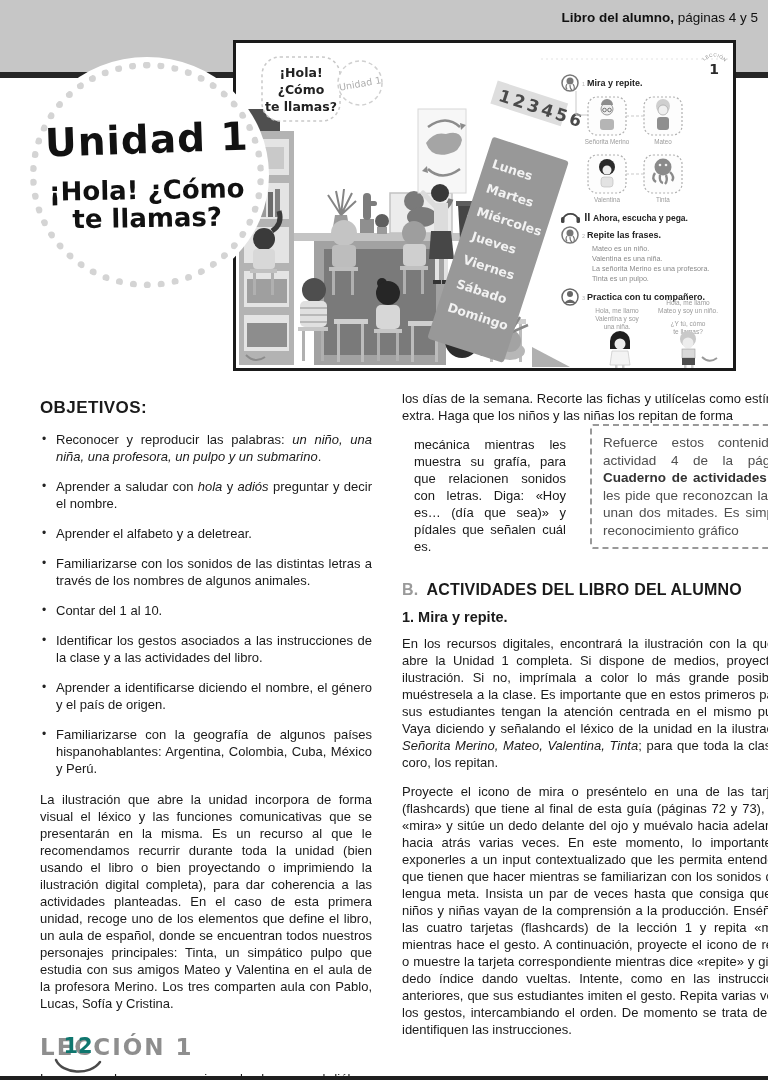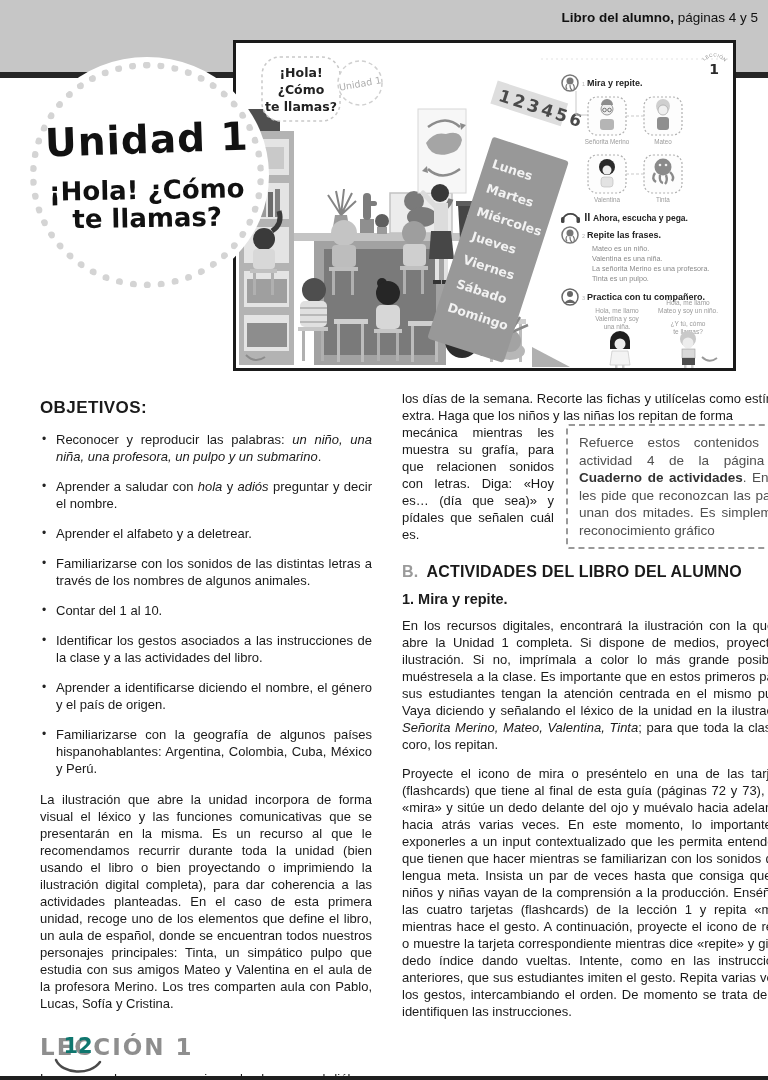--- a/index.html
+++ b/index.html
@@ -28,21 +28,21 @@
   .just{text-align:justify;font-size:13px;line-height:17px;margin:0 0 12px 0;}
   h2.obj{font-size:17px;font-weight:bold;letter-spacing:.4px;margin:8px 0 10px 0;}
   ul.obj{list-style:none;margin:0 0 14px 0;padding:0;}
   ul.obj li{position:relative;padding-left:16px;text-align:justify;font-size:13px;line-height:17px;margin-bottom:1px;margin-top:13px;}
   ul.obj li::before{content:"•";position:absolute;left:2px;top:0;font-size:12px;color:#222;}
   h3.lesson{font-family:"DejaVu Sans",sans-serif;font-size:23px;font-weight:bold;color:#8e8e8e;letter-spacing:2px;margin:22px 0 10px 0;}
   h4.sect{font-size:16px;font-weight:bold;margin:6px 0 10px 0;letter-spacing:.2px;}
   h4.sect .graylet{color:#9a9a9a;margin-right:4px;}
   h5.sub{font-size:14.5px;font-weight:bold;margin:2px 0 10px 0;}
   .wrapRow{display:flex;align-items:flex-start;margin-bottom:14px;}
-  .narrow{width:152px;flex:0 0 152px;margin:0;}
+  .narrow{width:152px;flex:0 0 152px;margin:12px;}
   .callout{flex:0 0 240px;width:240px;margin-left:12px;border:2px dashed #999;border-radius:3px;padding:8px 11px;font-size:13.5px;line-height:17.5px;color:#4f4f4f;text-align:justify;}
   .callout b{color:#333;}
   i{font-style:italic;}
 
   
   .pagenum{position:absolute;left:52px;top:1034px;z-index:3;text-align:center;}
   .pagenum .num{font-family:"DejaVu Sans",sans-serif;font-weight:bold;font-size:21px;color:#0f766e;}
 </style>
 </head>
 <body>

